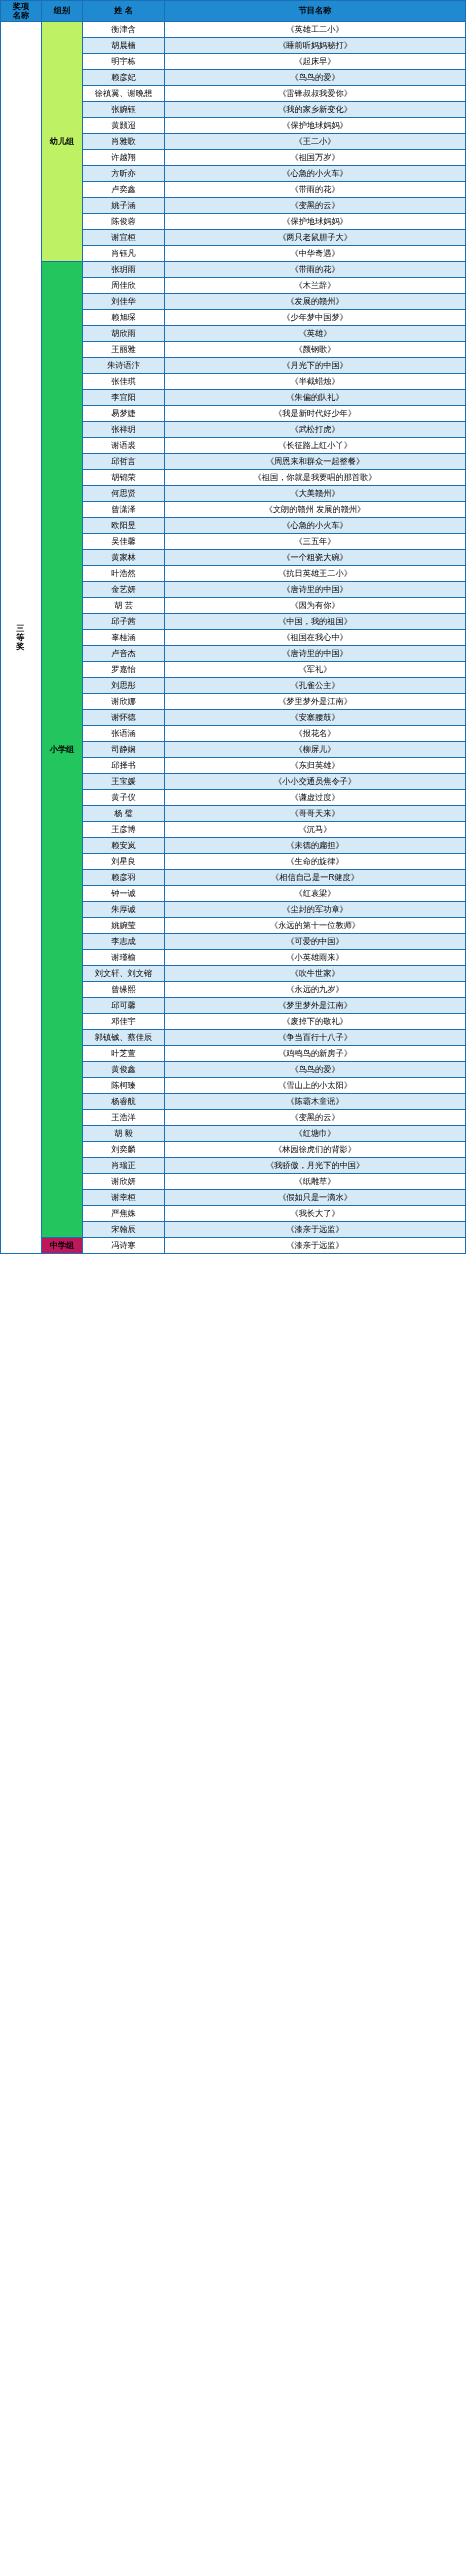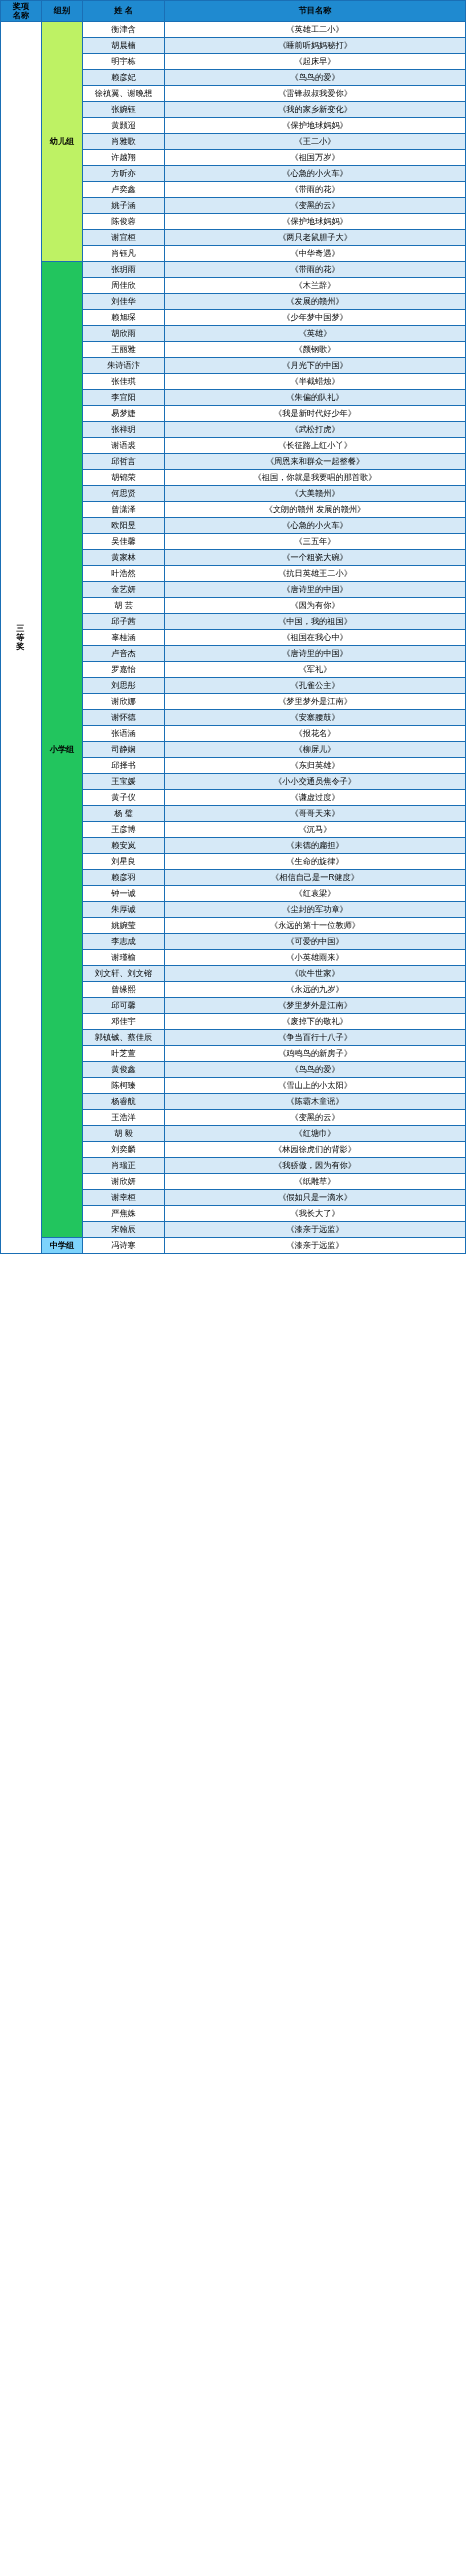--- a/index.html
+++ b/index.html
@@ -379,39 +379,39 @@
         <tr class="rowB">
           <td class="name-cell">胡 毅</td>
           <td class="prog-cell">《红塘巾》</td>
         </tr>
         <tr class="rowA">
           <td class="name-cell">刘奕麟</td>
           <td class="prog-cell">《林园徐虎们的背影》</td>
         </tr>
         <tr class="rowB">
           <td class="name-cell">肖瑞正</td>
-          <td class="prog-cell">《我骄傲，因为有你》</td>
+          <td class="prog-cell">《我骄傲，月光下的中国》</td>
         </tr>
         <tr class="rowA">
           <td class="name-cell">谢欣妍</td>
           <td class="prog-cell">《纸雕草》</td>
         </tr>
         <tr class="rowB">
           <td class="name-cell">谢幸桓</td>
           <td class="prog-cell">《假如只是一滴水》</td>
         </tr>
         <tr class="rowA">
           <td class="name-cell">严焦姝</td>
           <td class="prog-cell">《我长大了》</td>
         </tr>
         <tr class="rowB">
           <td class="name-cell">宋翰辰</td>
           <td class="prog-cell">《漆亲于远监》</td>
         </tr>
         <tr class="rowA">
-          <td class="group-cell" rowspan="1" style="background: #7dd3fc;">中学组</td>
+          <td class="group-cell" rowspan="1" style="background: #be185d;">中学组</td>
           <td class="name-cell">冯诗寒</td>
           <td class="prog-cell">《漆亲于远监》</td>
         </tr>
       </tbody>
   </table>
 </div>
 
 
 </body></html>

